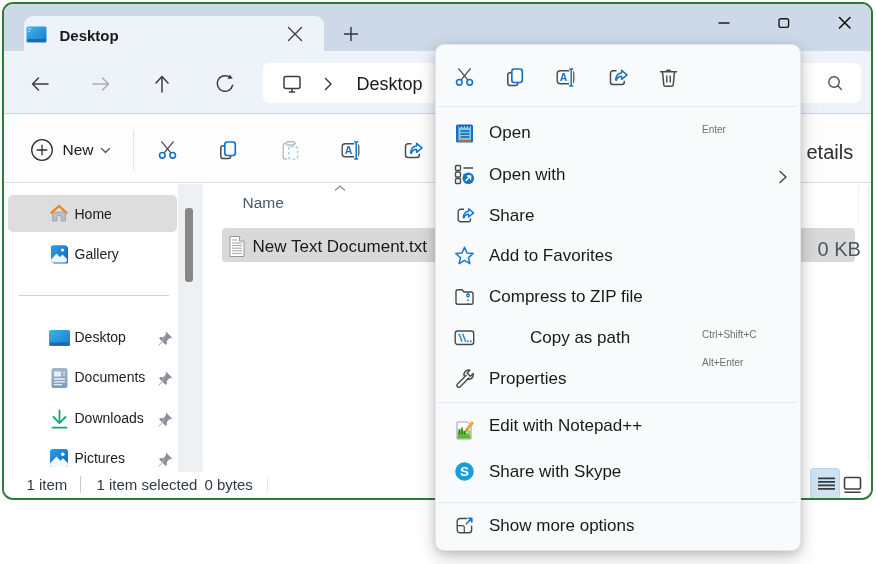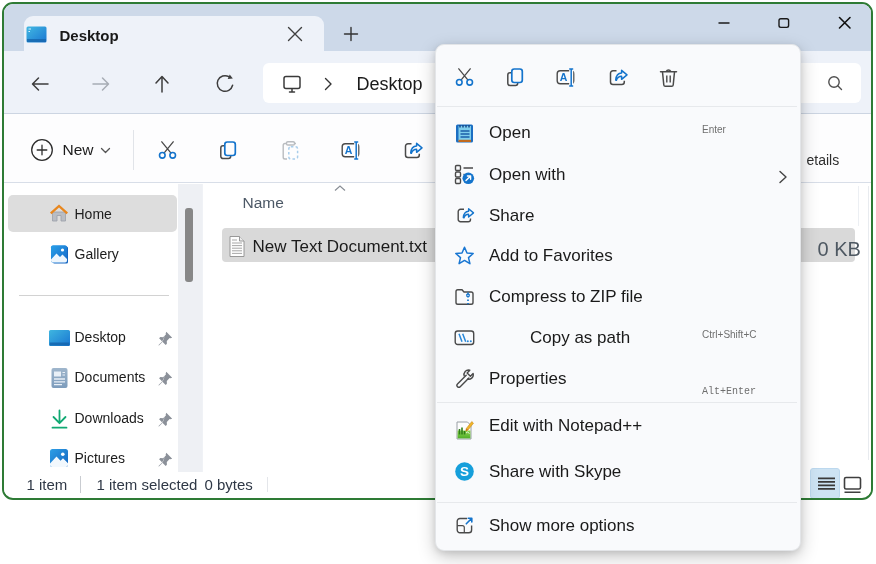--- a/index.html
+++ b/index.html
@@ -119,21 +119,21 @@
   <svg class="abs" style="left:340px;top:139px;" width="23" height="23" viewBox="0 0 23 23">
     <rect x="2.2" y="4.8" width="16.5" height="13" rx="3" fill="none" stroke="#4a4a4a" stroke-width="1.4"></rect>
     <text x="4.8" y="15.3" font-family="Liberation Sans" font-size="10.5" font-weight="bold" fill="#1474cc">A</text>
     <path d="M16.2 3.5 V19.2" stroke="#fdfdfe" stroke-width="4"></path>
     <path d="M16.2 3 V20 M14.2 3 H18.2 M14.2 20 H18.2" stroke="#1474cc" stroke-width="1.5"></path>
   </svg>
   <svg class="abs" style="left:401px;top:139px;" width="23" height="23" viewBox="0 0 23 23">
     <path d="M10.5 4.8 H7 A2.5 2.5 0 0 0 4.5 7.3 V16 A2.5 2.5 0 0 0 7 18.5 H15.8 A2.5 2.5 0 0 0 18.3 16 V14.8" fill="none" stroke="#4a4a4a" stroke-width="1.5"></path>
     <path d="M8.9 16.6 C9.3 12.2 11.7 9.9 14.8 9.7 L14.8 6.9 L20.2 11.4 L14.8 15.9 L14.8 12.9 C12.3 13 10.4 14.2 9.6 16.9 Z" fill="none" stroke="#1474cc" stroke-width="1.5" stroke-linejoin="round" transform="translate(0.8,-2.6)"></path>
   </svg>
-  <div class="abs" style="left:807px;top:152px;font-size:14px;color:#2e2e2e;">etails</div>
+  <div class="abs" style="left:807px;top:141px;font-size:20px;color:#2e2e2e;">etails</div>
 
   <div class="content"></div>
 
   <div class="sideitem" style="top:195px;left:8px;width:169px;background:#dddddd;"></div>
   <svg class="abs" style="left:48px;top:202px;" width="22" height="22" viewBox="0 0 22 22">
     <path d="M4.5 10 V19 H9 V13.5 H13 V19 H17.5 V10" fill="#b9bdc4"></path>
     <path d="M4.5 10 V19 H9 V13.5 H13 V19 H17.5 V10 Z" fill="none" stroke="#9aa0a8" stroke-width="0.8"></path>
     <path d="M2 10.5 L11 2.5 L20 10.5 L18.5 12.2 L11 5.5 L3.5 12.2 Z" fill="#e8871e"></path>
   </svg>
   <div class="abs sidetext" style="left:75px;top:206px;">Home</div>
@@ -318,21 +318,21 @@
     <circle cx="16.8" cy="14.2" r="1" fill="#2a88d8"></circle>
   </svg>
   <div class="mi-text" style="top:283px;margin-left:41px;">Copy as path</div>
   <div class="mi-accel" style="top:284px;">Ctrl+Shift+C</div>
 
   <svg class="micon" style="top:323px;" viewBox="0 0 21 21">
     <path d="M12.2 8.8 L3.5 17.5 A1.9 1.9 0 0 0 6.2 20.2 L14.9 11.5" fill="none" stroke="#4a4a4a" stroke-width="1.4" stroke-linecap="round" transform="translate(0,-1.5)"></path>
     <path d="M11.5 9.5 A4.6 4.6 0 0 1 17 3.4 L14.3 6.1 L17.6 9.4 L20.3 6.7 A4.6 4.6 0 0 1 14.2 12.2" fill="none" stroke="#4a4a4a" stroke-width="1.4" stroke-linejoin="round" transform="translate(-1.2,-1.2)"></path>
   </svg>
   <div class="mi-text" style="top:324px;">Properties</div>
-  <div class="mi-accel" style="top:341px;font-family:Liberation Mono, monospace;">Alt+Enter</div>
+  <div class="mi-accel" style="top:312px;">Alt+Enter</div>
 
   <div class="msep" style="top:357px;"></div>
 
   <svg class="micon" style="top:375px;" viewBox="0 0 21 21">
     <path d="M3 2 H13.5 L17 5.5 V19 H3 Z" fill="#fdfdfd" stroke="#9aa0a6" stroke-width="1"></path>
     <path d="M3.6 10.5 H16.4 V18.4 H3.6 Z" fill="url(#nppg)"></path>
     <defs>
         <linearGradient id="nppg" x1="0" y1="0" x2="0" y2="1">
       <stop offset="0" stop-color="#8ed44e"></stop>
           <stop offset="1" stop-color="#4faf29"></stop>

